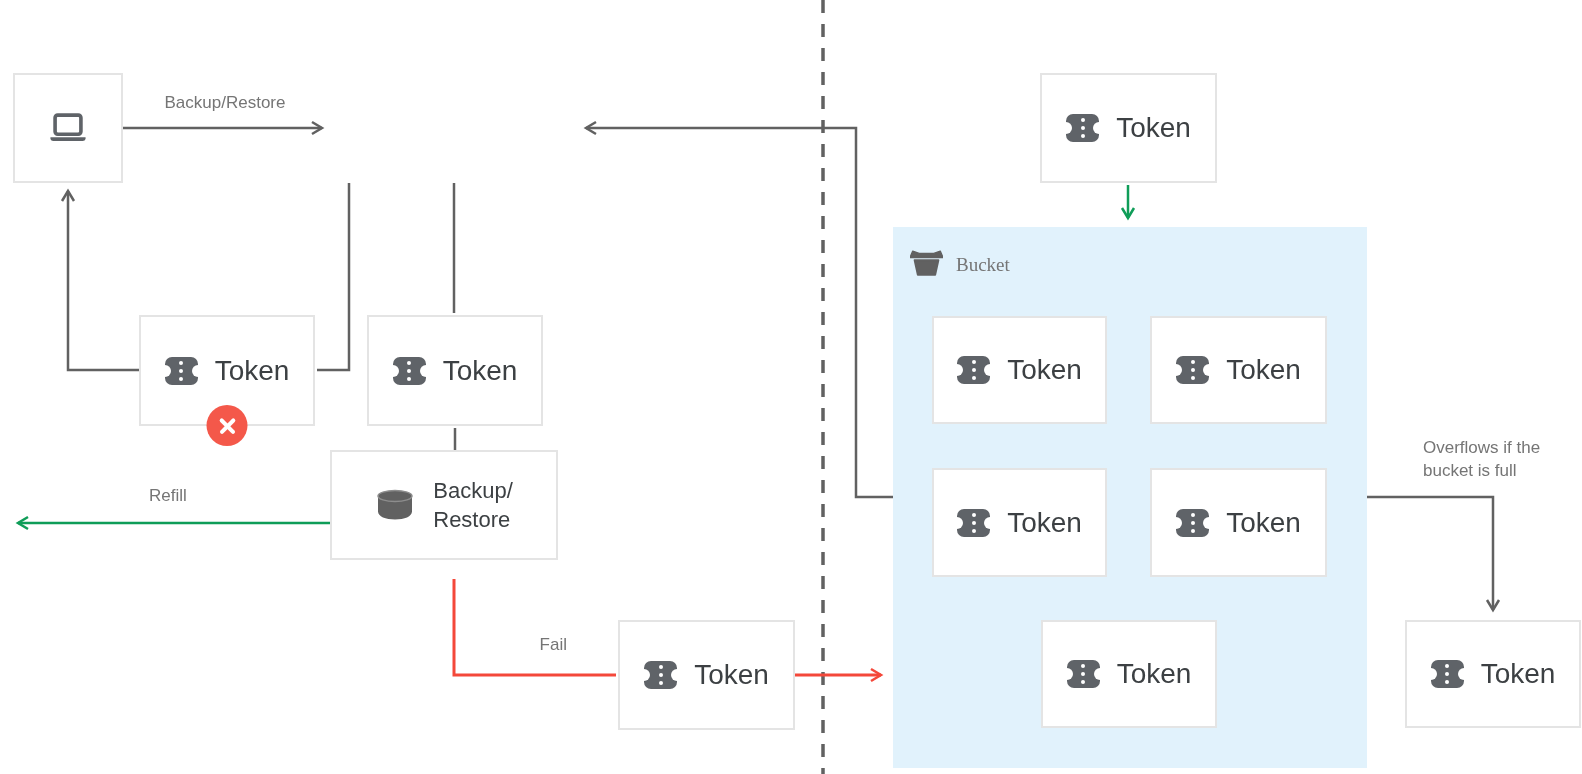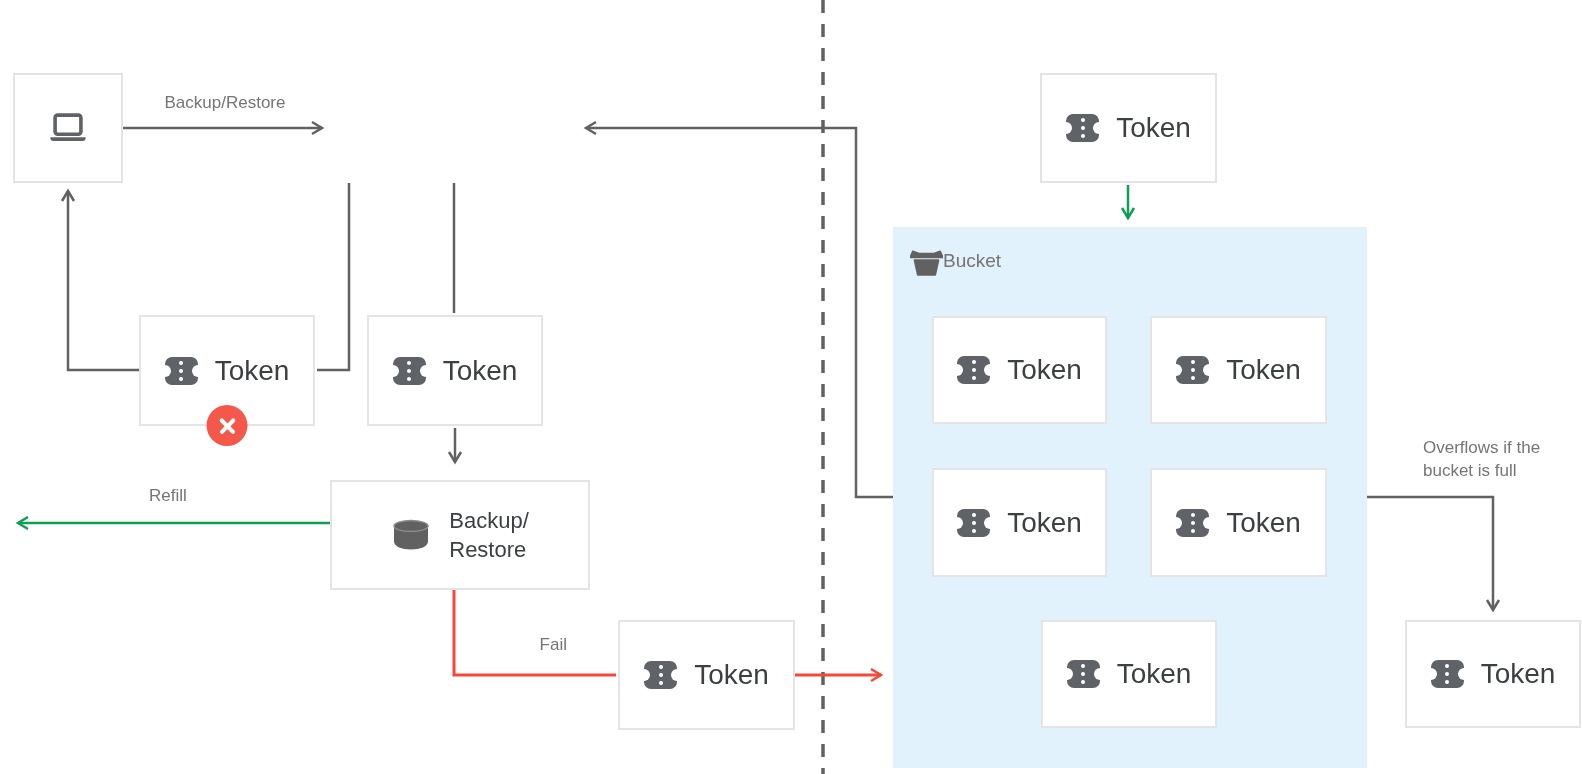--- a/index.html
+++ b/index.html
@@ -36,21 +36,21 @@
   .x-badge::before,.x-badge::after{
     content:"";position:absolute;left:50%;top:50%;width:20px;height:3.6px;border-radius:2px;background:#fff;
   }
   .x-badge::before{transform:translate(-50%,-50%) rotate(45deg);}
   .x-badge::after{transform:translate(-50%,-50%) rotate(-45deg);}
   .edge-label{position:absolute;font-size:17px;color:#757575;z-index:2;white-space:pre-line;}
   .diagram-title{
     position:absolute;left:1002px;top:12px;width:400px;text-align:center;
     font-size:26px;font-weight:bold;color:#212121;z-index:2;
   }
-  .bucket-label-row{position:absolute;left:910px;top:250px;display:flex;align-items:flex-start;z-index:2;}
+  .bucket-label-row{position:absolute;left:910px;top:250px;display:flex;align-items:flex-end;gap:13px;z-index:2;font-family:Liberation Serif, serif;}
   .bucket-label{font-size:19px;color:#757575;}
 </style>
 </head>
 <body>
 
 <div class="canvas">
 
   <div class="bucket-region"></div>
 
   <svg class="lines" width="1582" height="774" viewBox="0 0 1582 774">
@@ -129,21 +129,21 @@
     <span class="token-icon">
         <span class="dots">
           <i></i>
           <i></i>
           <i></i>
         </span>
       </span>
     <span class="lbl">Token</span>
   </div>
 
-  <div class="node" style="left:330px;top:480px;width:260px;height:110px;gap:18px;">
+  <div class="node" style="left:330px;top:450px;width:228px;height:110px;gap:18px;">
     <svg width="40" height="34" viewBox="0 0 40 34">
       <path d="M3 8 V23.5 C3 28.5 10.6 31.5 20 31.5 C29.4 31.5 37 28.5 37 23.5 V8 Z" fill="#616161"></path>
       <ellipse cx="20" cy="8" rx="17" ry="5.5" fill="#616161" stroke="#8d8d8d" stroke-width="1.5"></ellipse>
     </svg>
     <span class="lbl-lg">Backup/
 Restore</span>
   </div>
 
   <div class="node" style="left:618px;top:620px;width:177px;height:110px;">
     <span class="token-icon">

